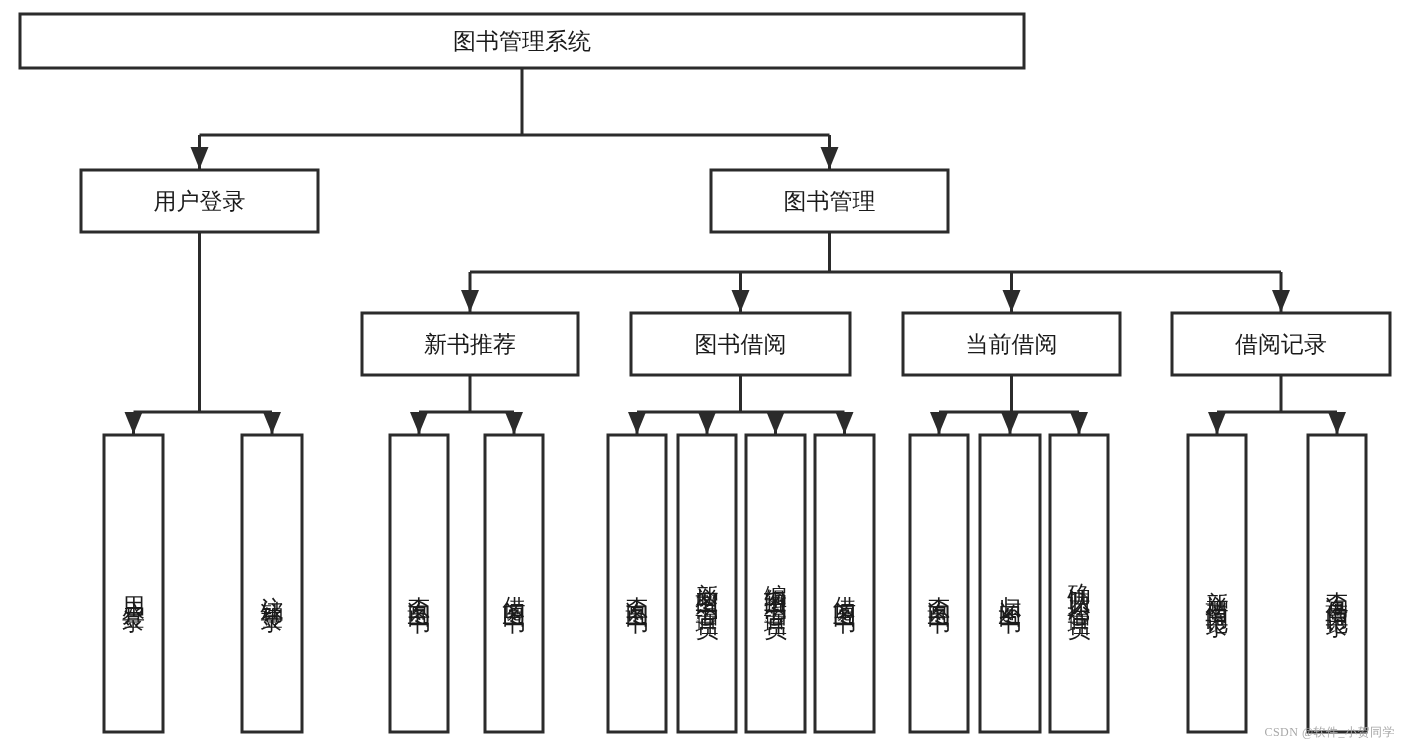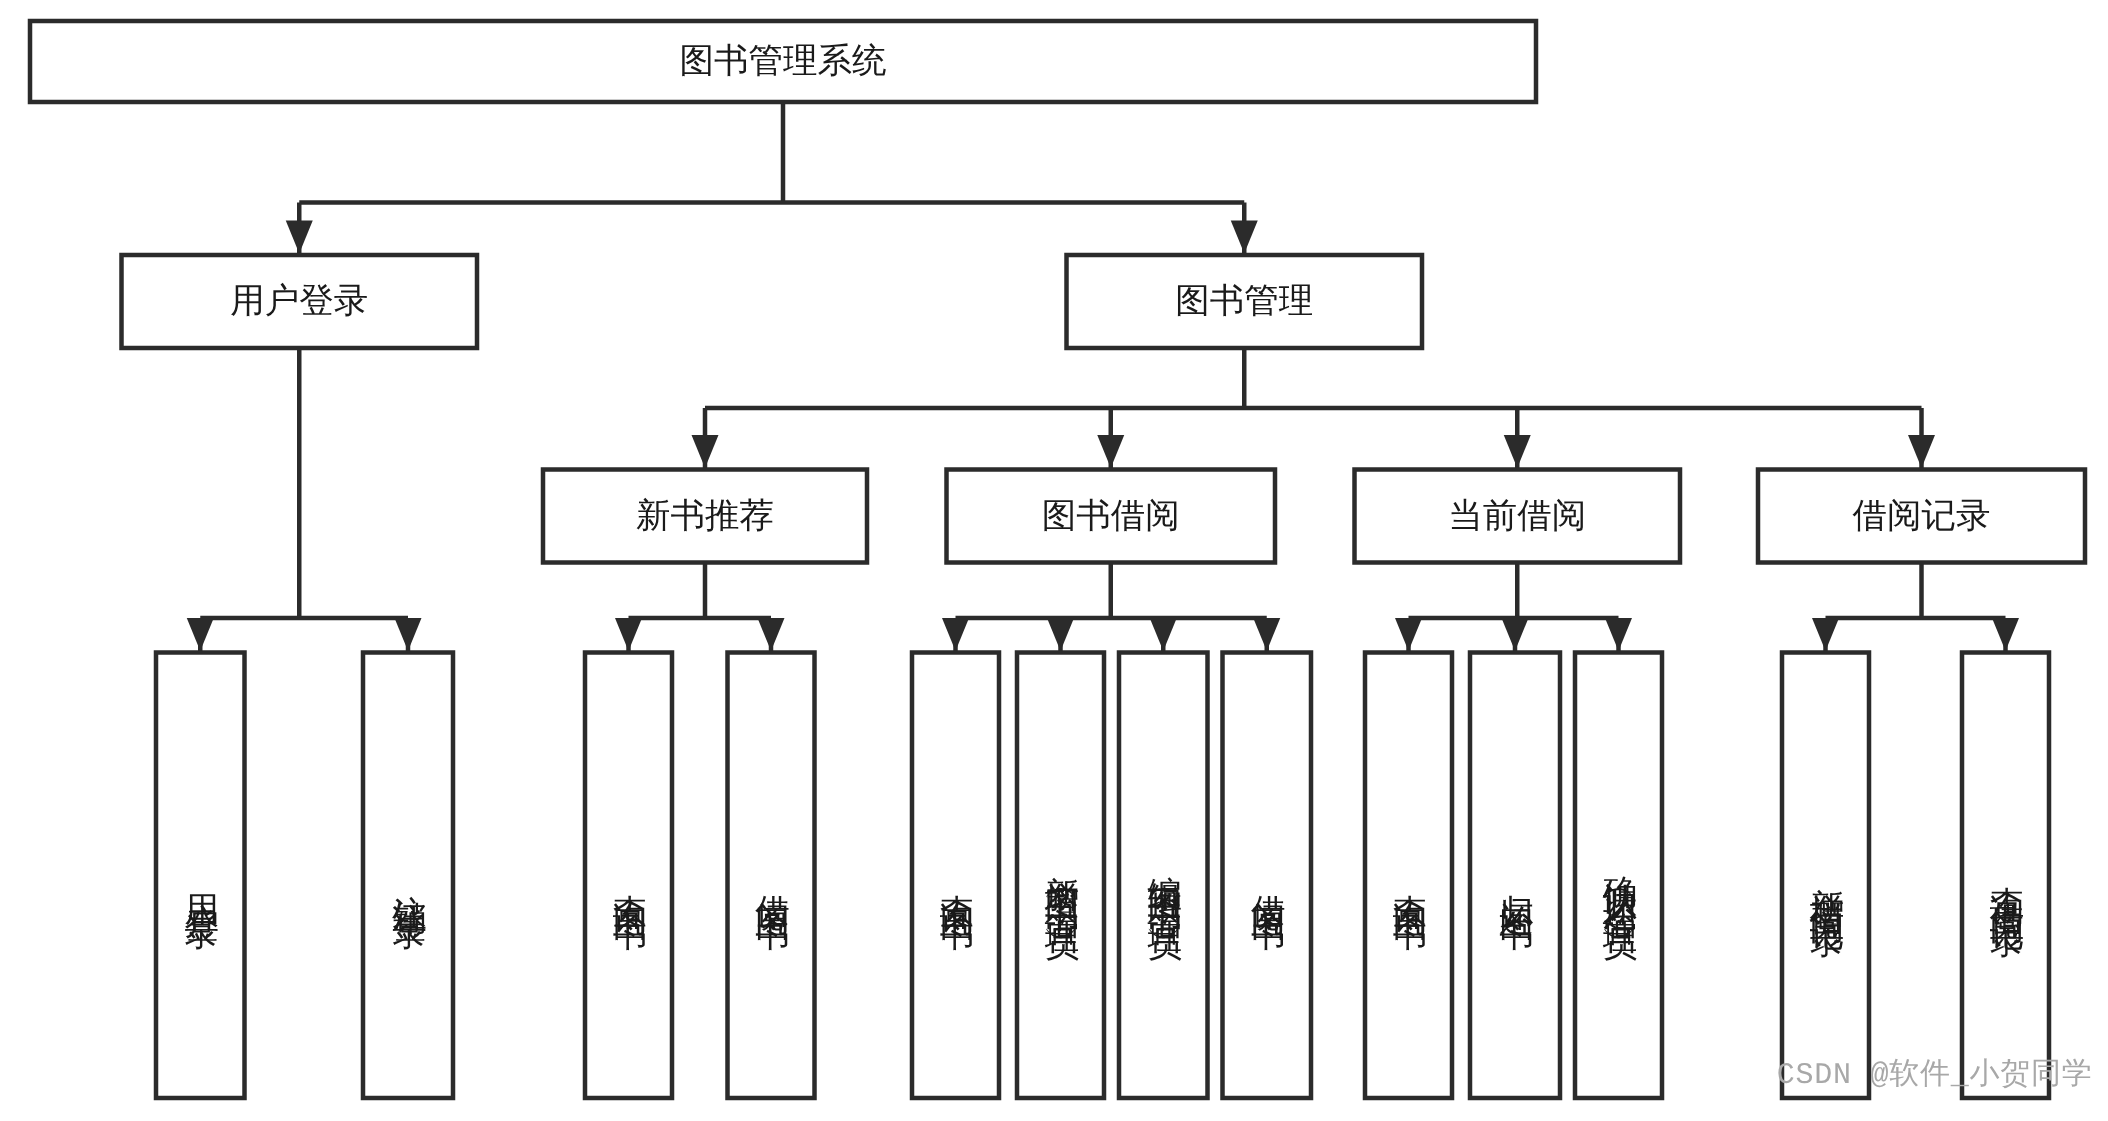--- a/index.html
+++ b/index.html
@@ -58,23 +58,23 @@
     font-family: "DejaVu Sans", "Liberation Sans", sans-serif;
     font-size: 23px;
     line-height: 1;
     letter-spacing: 5px;
     color: #1a1a1a;
     white-space: nowrap;
   }
   .watermark {
     position: absolute;
     right: 10px;
-    bottom: 18px;
-    font-family: Liberation Mono, monospace;
-    font-size: 20px;
+    bottom: 6px;
+    font-family: Liberation Serif, serif;
+    font-size: 12px;
     color: #a8a8a8;
     letter-spacing: 0.5px;
     white-space: nowrap;
   }
 </style>
 </head>
 <body>
 
 <div id="diagram-root">
 

